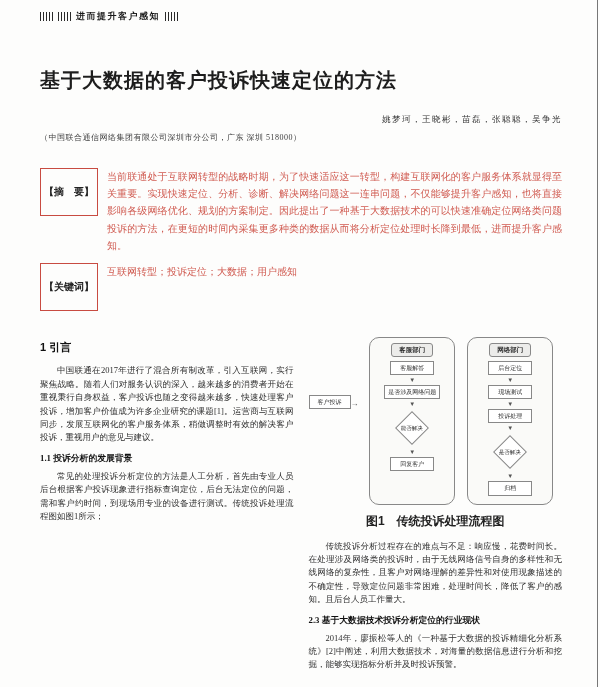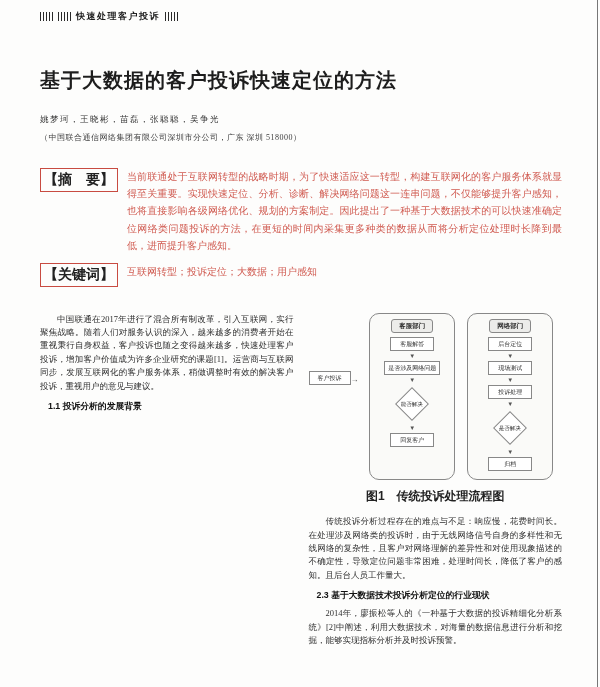--- a/index.html
+++ b/index.html
@@ -17,37 +17,37 @@
   .journal-header { display:flex; align-items:center; gap:5px;
     font-family:"Liberation Sans",sans-serif; font-weight:bold;
     font-size:9px; letter-spacing:1.5px; color:#1a1a1a; }
   .barcode { display:inline-block; width:13px; height:9px;
     background:repeating-linear-gradient(90deg,#2a2a2a 0 1px,transparent 1px 3px); }
 
   
   .paper-title { margin:44px 0 0; text-align:left;
     font-family:"Liberation Sans",sans-serif; font-size:20px; font-weight:700;
     color:#1d1d1d; letter-spacing:1px; }
-  .authors { margin-top:20px; text-align:left; font-size:8.5px; color:#333; letter-spacing:1.5px; }
+  .authors { margin-top:20px; text-align:right; font-size:8.5px; color:#333; letter-spacing:1.5px; }
   .affiliation { margin-top:6px; font-size:8px; color:#3d3d3d; letter-spacing:0.5px; }
 
   
   .meta-row { display:flex; align-items:flex-start; gap:9px; }
   .abstract { margin-top:25px; }
   .keywords { margin-top:9px; }
   .meta-label { flex:0 0 auto; border:1.5px solid #c84b41; color:#222;
-    font-weight:bold; font-size:14px; padding:1px 3px; line-height:1.4;
+    font-weight:bold; font-size:10px; padding:16px 3px; line-height:1.4;
     font-family:"Liberation Sans",sans-serif; white-space:nowrap; }
   .meta-text { flex:1; font-size:10px; line-height:1.72; text-align:justify; color:#d05a50; }
 
   
   .columns { display:flex; gap:15px; margin-top:26px; }
   .col { flex:1; min-width:0; font-size:8.5px; line-height:1.58; text-align:justify; color:#2e2e2e; }
   .col h2 { font-family:"Liberation Sans",sans-serif; font-size:11px; margin:2px 0 8px; color:#111; }
-  .col h3 { font-family:Liberation Sans, sans-serif; font-size:8.8px; margin:7px 8px 4px; color:#111; }
+  .col h3 { font-family:Liberation Serif, serif; font-size:8.8px; margin:7px 0 4px; color:#111; }
   .col p { margin:0 0 3px; text-indent:2em; }
 
   
   .fig { margin:0 0 9px; }
   .flowchart { position:relative; padding-left:52px; display:flex; gap:12px; justify-content:center; }
   .side-node { position:absolute; left:0; top:58px; width:42px; }
   .side-node .fc-box { min-width:40px; }
   .h-arrow { position:absolute; left:42px; top:61px; font-size:8px; color:#555; }
   .lane { flex:0 0 auto; width:86px; border:1px solid #888; border-radius:10px;
     padding:5px 4px 8px; display:flex; flex-direction:column; align-items:center;
@@ -69,43 +69,45 @@
   .scan-edge { position:absolute; top:0; right:2px; width:1px; height:100%; background:#777; }
 </style>
 </head>
 <body>
 
 <div class="page">
 
   <div class="journal-header">
     <span class="barcode"></span>
     <span class="barcode"></span>
-    <span>快速处理客户投诉</span>
+    <span>进而提升客户感知</span>
     <span class="barcode"></span>
   </div>
 
   <h1 class="paper-title">基于大数据的客户投诉快速定位的方法</h1>
   <div class="authors">姚梦珂，王晓彬，苗磊，张聪聪，吴争光</div>
   <div class="affiliation">（中国联合通信网络集团有限公司深圳市分公司，广东 深圳 518000）</div>
 
   <div class="meta-row abstract">
     <span class="meta-label">【摘　要】</span>
     <div class="meta-text">当前联通处于互联网转型的战略时期，为了快速适应这一转型，构建互联网化的客户服务体系就显得至关重要。实现快速定位、分析、诊断、解决网络问题这一连串问题，不仅能够提升客户感知，也将直接影响各级网络优化、规划的方案制定。因此提出了一种基于大数据技术的可以快速准确定位网络类问题投诉的方法，在更短的时间内采集更多种类的数据从而将分析定位处理时长降到最低，进而提升客户感知。</div>
   </div>
 
   <div class="meta-row keywords">
     <span class="meta-label">【关键词】</span>
     <div class="meta-text">互联网转型；投诉定位；大数据；用户感知</div>
   </div>
 
   <div class="columns">
 
     <div class="col">
+      <h2>1 引言</h2>
       <p>中国联通在2017年进行了混合所有制改革，引入互联网，实行聚焦战略。随着人们对服务认识的深入，越来越多的消费者开始在重视秉行自身权益，客户投诉也随之变得越来越多，快速处理客户投诉，增加客户价值成为许多企业研究的课题[1]。运营商与互联网同步，发展互联网化的客户服务体系，稍做调整时有效的解决客户投诉，重视用户的意见与建议。</p>
       <h3>1.1 投诉分析的发展背景</h3>
+      <p>常见的处理投诉分析定位的方法是人工分析，首先由专业人员后台根据客户投诉现象进行指标查询定位，后台无法定位的问题，需和客户约时间，到现场用专业的设备进行测试。传统投诉处理流程图如图1所示；</p>
     </div>
 
     <div class="col">
 
       <figure class="fig">
         <div class="flowchart">
 
           <div class="side-node">
             <div class="fc-box">客户投诉</div>
           </div>

